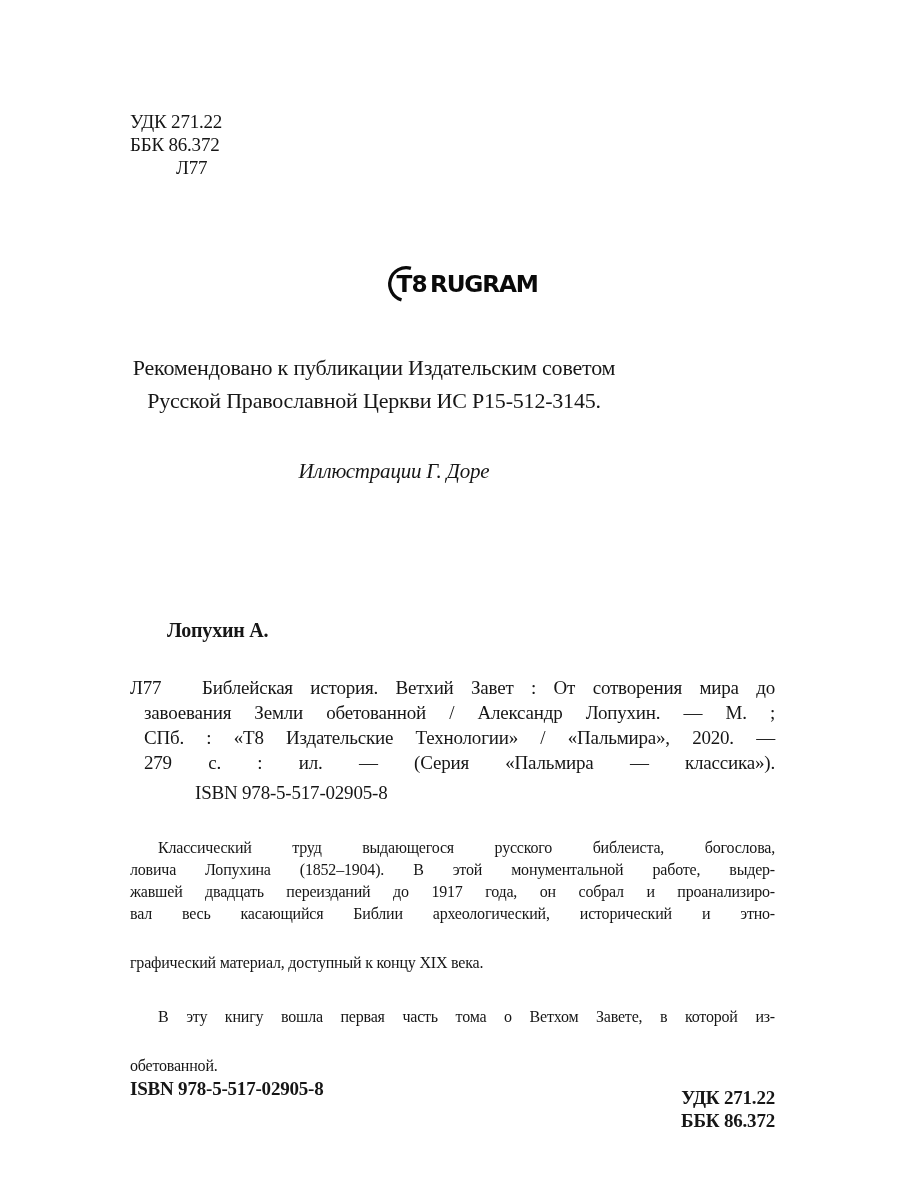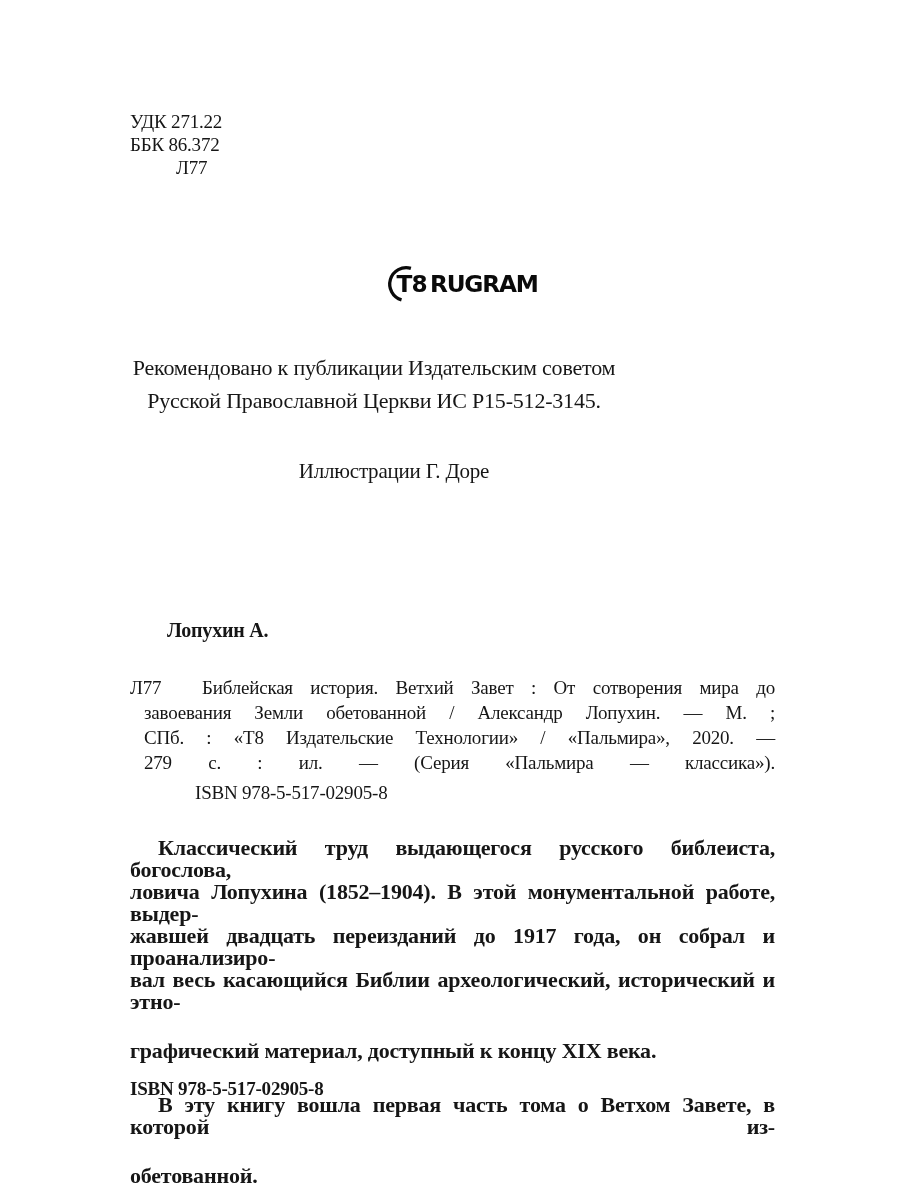--- a/index.html
+++ b/index.html
@@ -28,36 +28,36 @@
   
   .recommendation {
     position: absolute; left: 0; top: 351px; width: 716px;
     font-size: 22px; line-height: 33px; text-align: center; margin-left: 16px;
   }
   .recommendation > div { text-align: center; }
 
   
   .illustrator {
     position: absolute; left: 0; top: 459px; width: 788px;
-    text-align: center; font-size: 21px;
+    text-align: center; font-style: italic; font-size: 21px;
   }
 
   
   .cip { position: absolute; left: 130px; top: 618px; width: 645px; }
   .cip-author { font-weight: bold; font-size: 20px; line-height: 25px; padding-left: 37px; }
   .cip-entry { position: relative; margin-left: 14px; font-size: 19px; line-height: 25px; }
   .cip-entry .entry-code { position: absolute; left: -14px; top: 0; }
   .cip-isbn { font-size: 19px; line-height: 25px; padding-left: 65px; margin-top: 5px; }
 
   .jlines > div { text-align: justify; text-align-last: justify; }
   .jlines > div:last-child { text-align-last: left; margin-top: 27px; }
   .jlines > div:first-child { text-indent: var(--indent, 0px); margin-top: 32px; }
   .cip-entry.jlines { --indent: 58px; }
 
-  .annotation { font-size: 22px; line-height: 22px; font-weight: bold; --indent: 28px; }
+  .annotation { font-size: 16px; line-height: 22px; --indent: 28px; }
   .annotation.p1 { margin-top: 7px; }
 
   .udk-right {
     margin-top: 9px; text-align: right;
     font-weight: bold; font-size: 19px; line-height: 23px;
   }
 
   
   .footer-isbn {
     position: absolute; left: 130px; top: 1078px;

